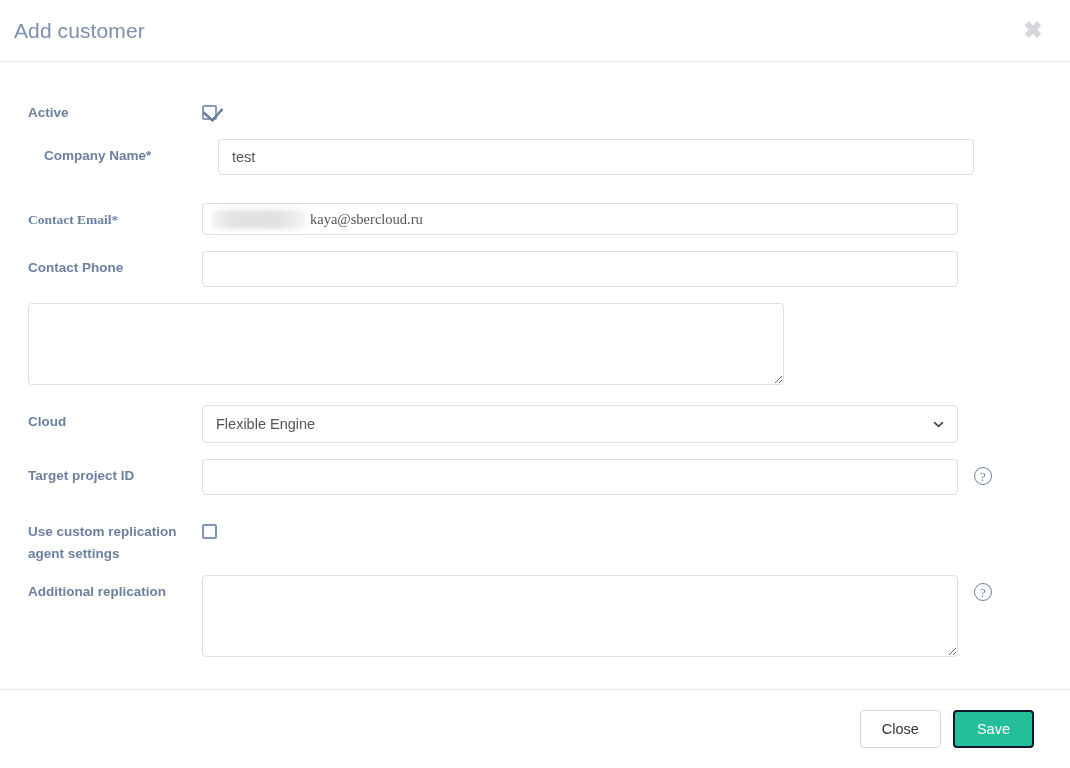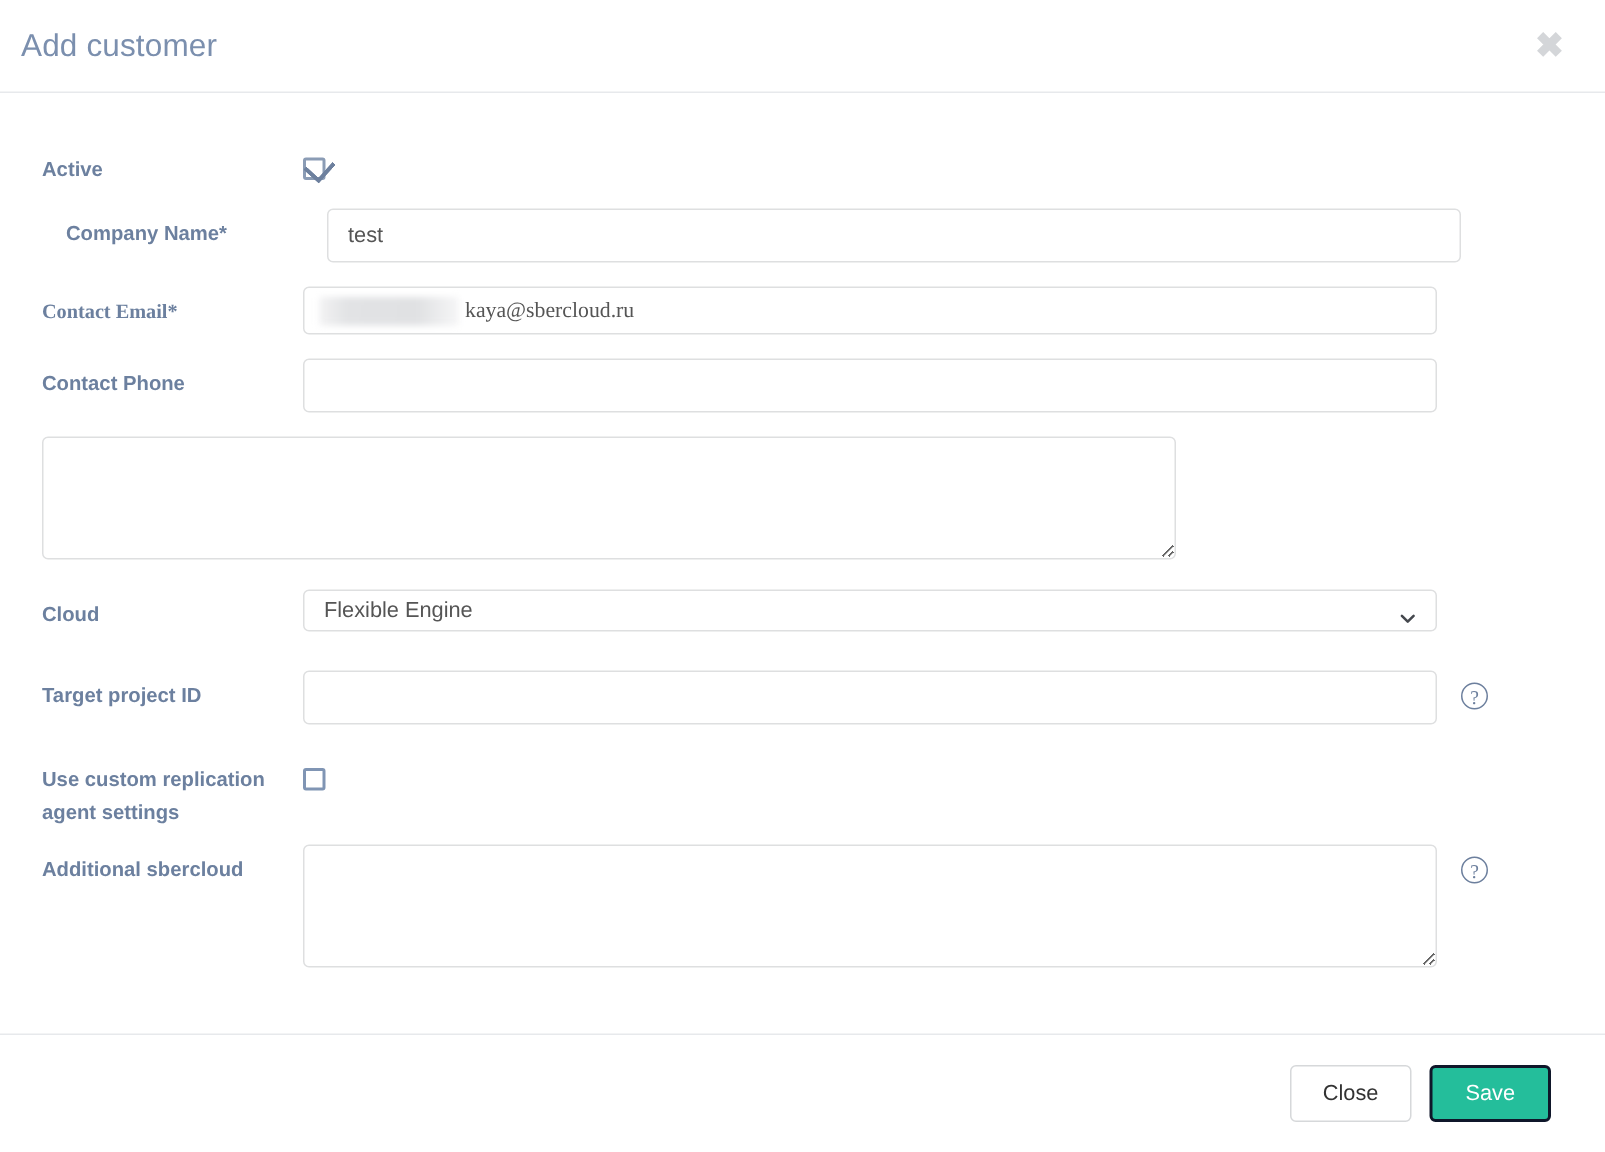--- a/index.html
+++ b/index.html
@@ -161,21 +161,21 @@
   
   .select-box {
     position: relative;
     width: 756px;
     height: 38px;
   }
   .select-box select {
     appearance: none;
     -webkit-appearance: none;
     width: 756px;
-    height: 28px;
+    height: 38px;
     border: 1px solid #dedfe0;
     border-radius: 4px;
     background: #ffffff;
     font-family: "Liberation Sans", sans-serif;
     font-size: 14.5px;
     color: #555555;
     padding: 0 34px 0 13px;
     box-sizing: border-box;
     outline: none;
     cursor: pointer;
@@ -289,21 +289,21 @@
 
   <div class="modal-body">
 
     <div class="form-row" style="margin-bottom:15px;">
       <div class="form-label">Active</div>
       <div class="form-control-wrap">
         <div class="chk checked"></div>
       </div>
     </div>
 
-    <div class="form-row" style="margin-bottom:16px;padding-left:44px;">
+    <div class="form-row" style="margin-bottom:28px;padding-left:44px;">
       <div class="form-label">Company Name*</div>
       <div class="form-control-wrap">
         <input class="txt-input" type="text" value="test" style="">
       </div>
     </div>
 
     <div class="form-row" style="margin-bottom:16px;font-family:Liberation Serif, serif;">
       <div class="form-label">Contact Email*</div>
       <div class="form-control-wrap">
         <div class="email-field">
@@ -351,21 +351,21 @@
     </div>
 
     <div class="form-row" style="margin-bottom:10px;">
       <div class="form-label multiline">Use custom replication agent settings</div>
       <div class="form-control-wrap">
         <div class="chk"></div>
       </div>
     </div>
 
     <div class="form-row">
-      <div class="form-label multiline">Additional sbercloud</div>
+      <div class="form-label multiline">Additional replication</div>
       <div class="form-control-wrap">
         <textarea class="txt-area addparams" style=""></textarea>
         <div class="help-icon help-pos-addparams">?</div>
       </div>
     </div>
 
   </div>
 
   <div class="modal-footer">
     <button class="btn btn-close">Close</button>

